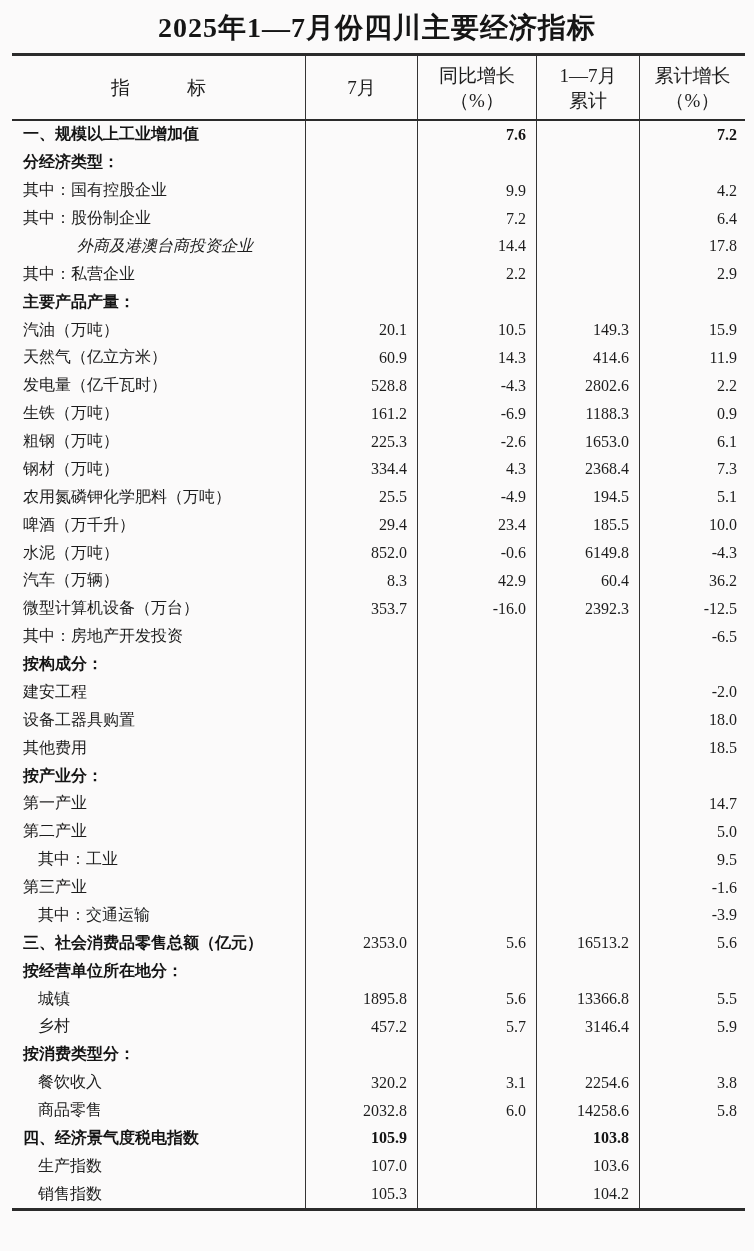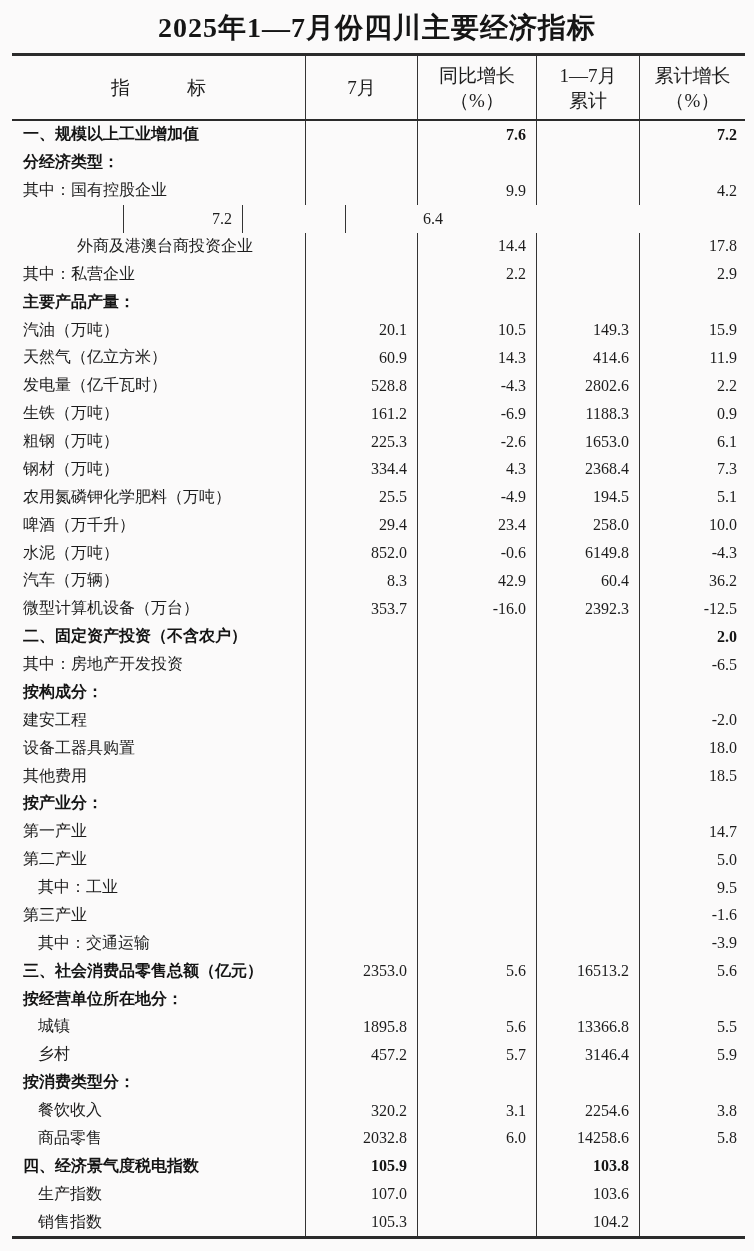--- a/index.html
+++ b/index.html
@@ -40,21 +40,21 @@
   .c2{width:112px;align-items:center;}
   .c3{width:119px;}
   .c4{width:103px;}
   .c5{width:105px;}
   .c1,.c2,.c3,.c4{border-right:1.6px solid #343434;}
   .tbody{width:733px;}
   .row{display:flex;height:27.875px;font-size:16px;text-align:center;}
   .row .cell{flex:none;display:flex;align-items:center;}
   .lab{justify-content:flex-start;padding-left:11px;white-space:nowrap;overflow:hidden;}
   .lab.ind1{padding-left:26px;}
-  .lab.ind2{padding-left:65px;}
+  .lab.ind2{padding-left:65px;font-style:italic;}
   .num{justify-content:flex-end;padding-right:10px;font-variant-numeric:lining-nums;}
   .num.c5{padding-right:8px;}
   .b{font-weight:700;color:#141414;}
 </style>
 </head>
 <body>
 
 <div class="page">
   <h1 class="title">2025年1—7月份四川主要经济指标</h1>
 
@@ -98,20 +98,21 @@
 
   <div class="row">
     <div class="cell c1 lab ind0">其中：国有控股企业</div>
     <div class="cell c2 num"></div>
     <div class="cell c3 num">9.9</div>
     <div class="cell c4 num"></div>
     <div class="cell c5 num">4.2</div>
   </div>
 
   <div class="row">
+    <div class="cell c1 lab ind0">其中：股份制企业</div>
     <div class="cell c2 num"></div>
     <div class="cell c3 num">7.2</div>
     <div class="cell c4 num"></div>
     <div class="cell c5 num">6.4</div>
   </div>
 
   <div class="row">
     <div class="cell c1 lab ind2">外商及港澳台商投资企业</div>
     <div class="cell c2 num"></div>
     <div class="cell c3 num">14.4</div>
@@ -188,21 +189,21 @@
     <div class="cell c2 num">25.5</div>
     <div class="cell c3 num">-4.9</div>
     <div class="cell c4 num">194.5</div>
     <div class="cell c5 num">5.1</div>
   </div>
 
   <div class="row">
     <div class="cell c1 lab ind0">啤酒（万千升）</div>
     <div class="cell c2 num">29.4</div>
     <div class="cell c3 num">23.4</div>
-    <div class="cell c4 num">258.0</div>
+    <div class="cell c4 num">185.5</div>
     <div class="cell c5 num">10.0</div>
   </div>
 
   <div class="row">
     <div class="cell c1 lab ind0">水泥（万吨）</div>
     <div class="cell c2 num">852.0</div>
     <div class="cell c3 num">-0.6</div>
     <div class="cell c4 num">6149.8</div>
     <div class="cell c5 num">-4.3</div>
   </div>
@@ -216,27 +217,20 @@
   </div>
 
   <div class="row">
     <div class="cell c1 lab ind0">微型计算机设备（万台）</div>
     <div class="cell c2 num">353.7</div>
     <div class="cell c3 num">-16.0</div>
     <div class="cell c4 num">2392.3</div>
     <div class="cell c5 num">-12.5</div>
   </div>
 
-  <div class="row">
-    <div class="cell c1 lab ind0 b">二、固定资产投资（不含农户）</div>
-    <div class="cell c2 num b"></div>
-    <div class="cell c3 num b"></div>
-    <div class="cell c4 num b"></div>
-    <div class="cell c5 num b">2.0</div>
-  </div>
 
   <div class="row">
     <div class="cell c1 lab ind0">其中：房地产开发投资</div>
     <div class="cell c2 num"></div>
     <div class="cell c3 num"></div>
     <div class="cell c4 num"></div>
     <div class="cell c5 num">-6.5</div>
   </div>
 
   <div class="row">

